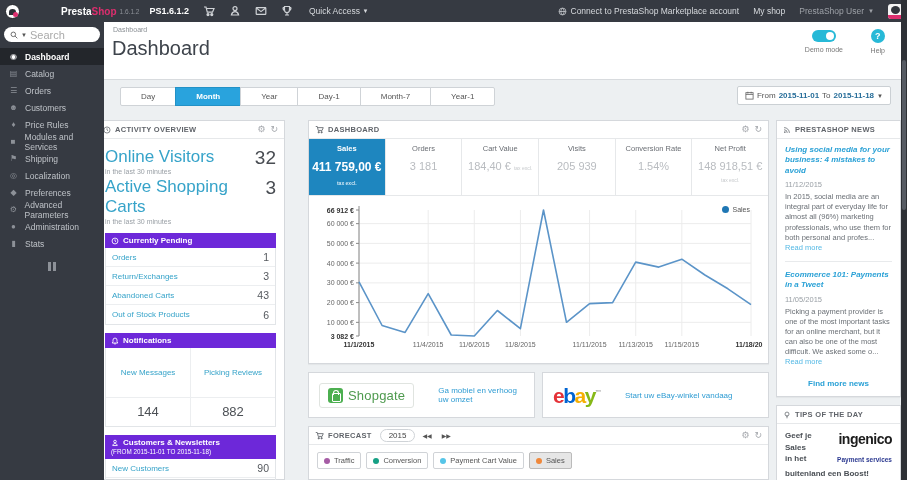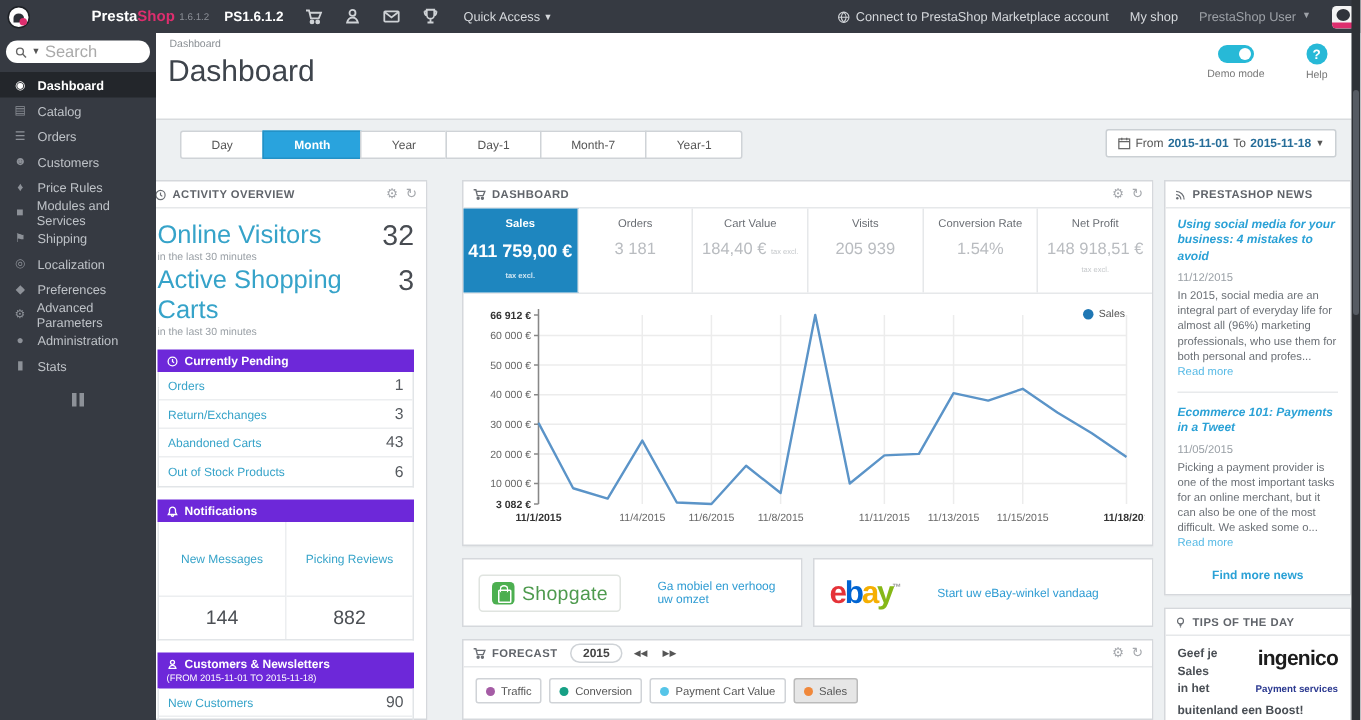--- a/index.html
+++ b/index.html
@@ -120,21 +120,21 @@
   .sg-ico { width:15px; height:15px; background:#4caf50; border-radius:3px; position:relative; }
   .sg-ico::before { content:""; position:absolute; left:4px; top:5px; width:7px; height:7px; border:1px solid #fff; border-radius:1px; }
   .sg-ico::after { content:""; position:absolute; left:5px; top:2px; width:4px; height:4px; border:1px solid #fff; border-bottom:none; border-radius:3px 3px 0 0; }
   .sg-text { font-size:13px; color:#4e9a4e; letter-spacing:.2px; }
   .mod-link { font-size:8px; color:#2f9cd3; cursor:pointer;margin-left:12px; }
   .ebay-logo { font-size:21px; font-weight:bold; letter-spacing:-1.5px; line-height:1; }
   .ebay-tm { font-size:6px; color:#999; vertical-align:9px; letter-spacing:0; }
 
   
   .forecast-panel { flex:1; min-height:52px; }
-  .year-badge { border:1px solid #cfd3d7; border-radius:8px; padding:1px 8px; font-size:8px; font-weight:bold; color:#444; margin-left:4px; }
+  .year-badge { border:1px solid #cfd3d7; border-radius:8px; padding:1px 8px; font-size:8px; font-weight:normal; color:#444; margin-left:4px; }
   .yr-nav { font-size:6px; color:#555; cursor:pointer; padding:2px 3px; }
   .fc-legend { display:flex; gap:5px; padding:7px 8px; }
   .fc-pill { display:flex; align-items:center; gap:4px; border:1px solid #d0d3d7; border-radius:2px; background:#fff; padding:3px 6px; font-size:7.5px; color:#555; cursor:pointer; }
   .fc-pill i { width:6px; height:6px; border-radius:50%; display:block; }
   .fc-pill.selected { background:#e6e6e6; border-color:#bbb; }
 
   
   .news-body { padding:6px 8px 8px 8px; }
   .news-title { font-size:8px; font-weight:bold; color:#2aa1d6; line-height:1.3; cursor:pointer;font-style:italic; }
   .news-date { font-size:7.5px; color:#9aa0a6; margin:4px 0 3px 0; }

